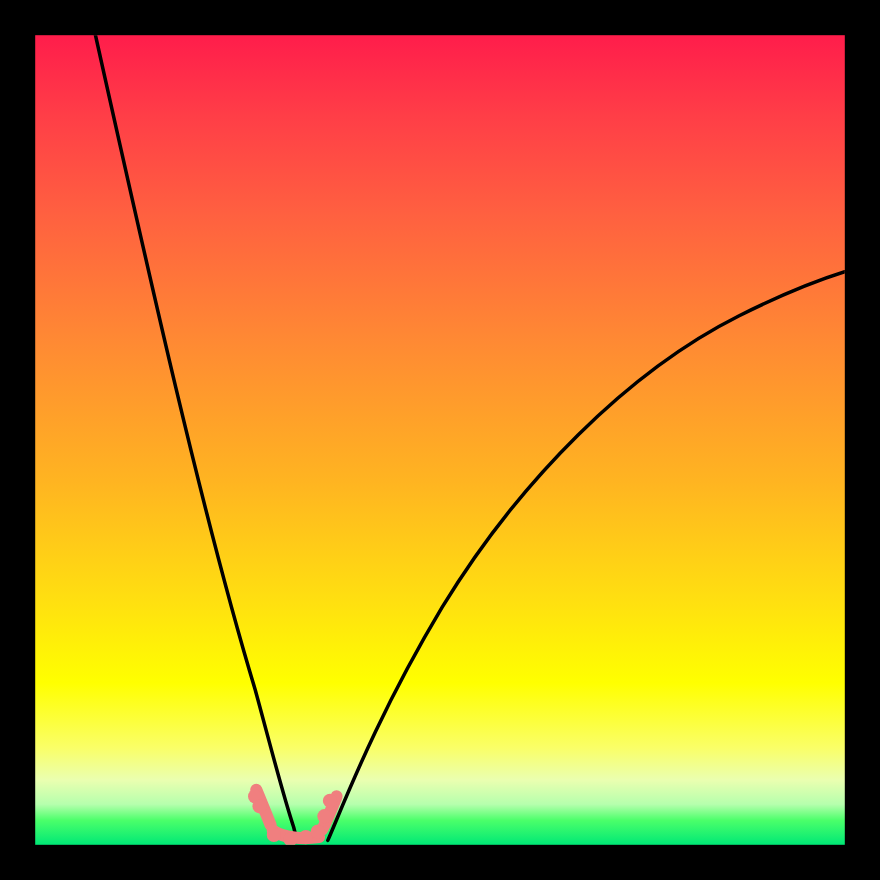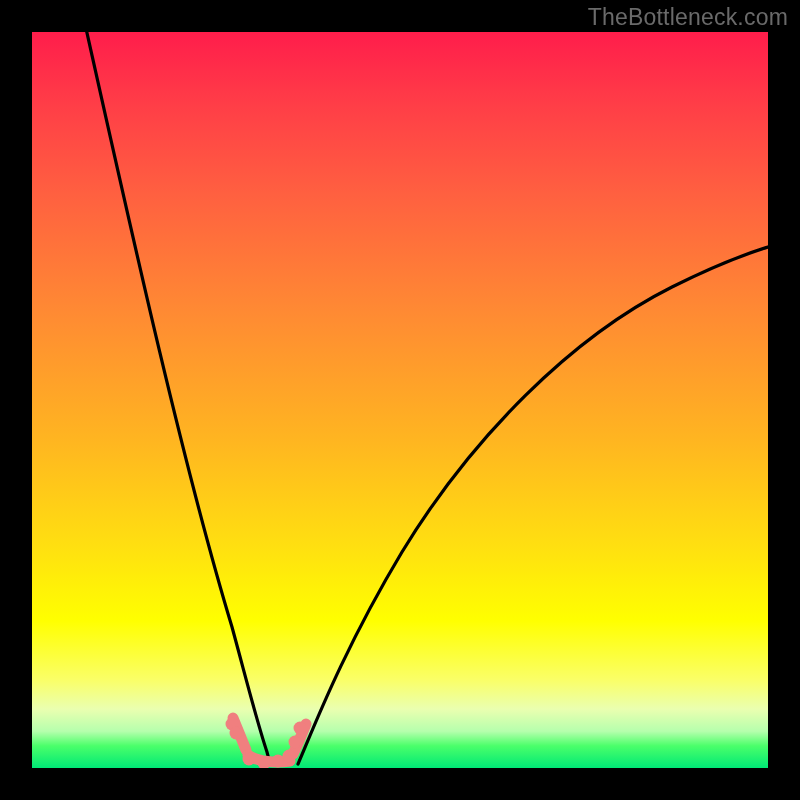--- a/index.html
+++ b/index.html
@@ -51,21 +51,20 @@
     width: 736px;
     height: 736px;
     z-index: 2;
   }
 </style>
 </head>
 <body>
 
 <div class="frame">
 
-  <div class="watermark">TheBottleneck.com</div>
 
   <div class="plot-area"></div>
 
   <svg class="curves" viewBox="0 0 736 736" preserveAspectRatio="none">
 
     <path d="M 53 -8
              C 95 180, 150 430, 200 595
              C 215 650, 225 690, 235 720
              L 238 732" fill="none" stroke="#000" stroke-width="3.2" stroke-linecap="round"></path>
 

